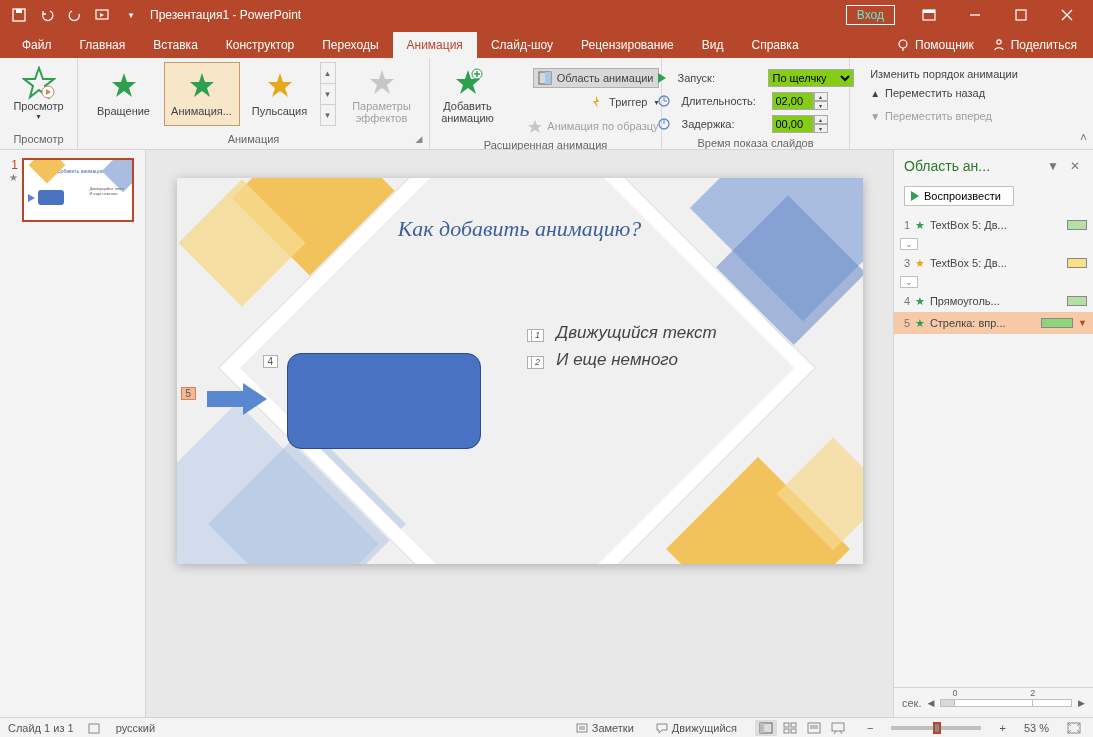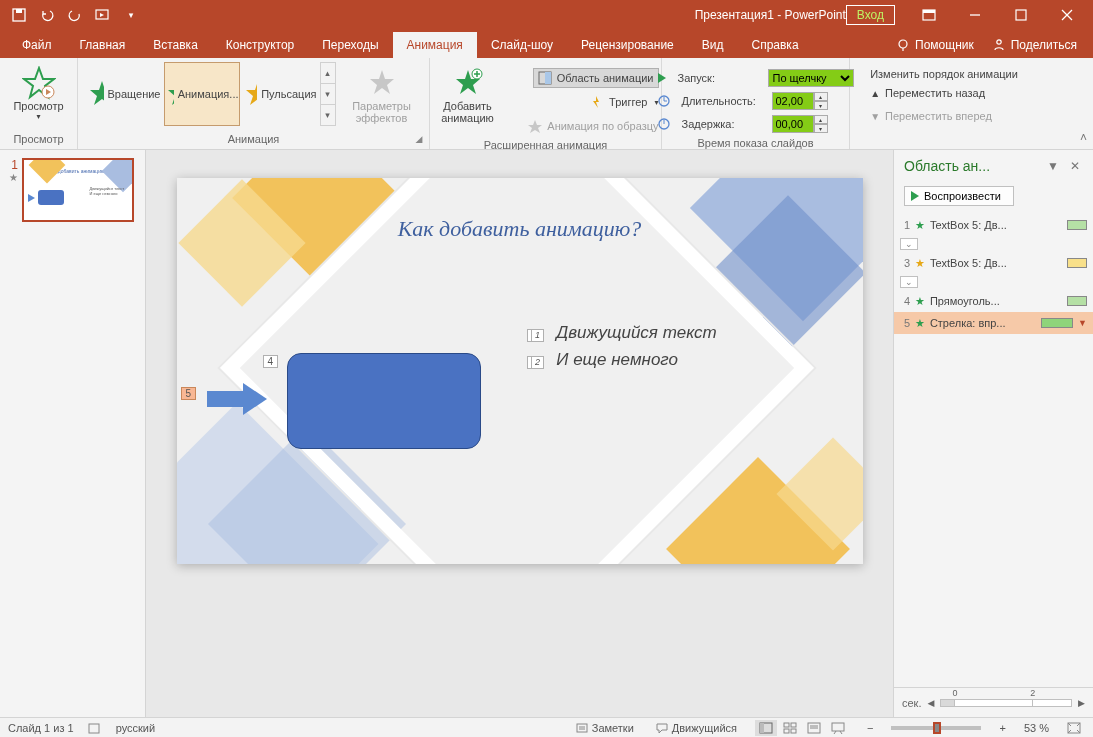--- a/index.html
+++ b/index.html
@@ -3,42 +3,42 @@
 <meta charset="utf-8">
 <style>
 * { margin:0; padding:0; box-sizing:border-box; font-family:"Segoe UI",Arial,sans-serif; user-select:none; }
 body { width:1093px; height:737px; background:#fff; overflow:hidden; position:relative; }
 
 
 .titlebar { height:30px; background:#b7472a; display:flex; align-items:center; color:#fff; font-size:12px; }
 .qa { display:flex; align-items:center; gap:2px; padding:0 6px; }
 .qa .q { width:26px; height:26px; display:flex; align-items:center; justify-content:center; cursor:pointer; }
 .qa .q svg { stroke:#fff; fill:none; }
-.title-center { flex:1; text-align:right; }
+.title-center { flex:1; text-align:left; }
 .title-right { display:flex; align-items:center; gap:2px; padding-right:4px; }
-.login-btn { border:1px solid #fff; padding:2px 10px; font-size:12px; color:#bef264; background:transparent; cursor:pointer; margin-right:10px; }
+.login-btn { border:1px solid #fff; padding:2px 10px; font-size:12px; color:#5eead4; background:transparent; cursor:pointer; margin-right:10px; }
 .win-btn { width:44px; height:30px; display:flex; align-items:center; justify-content:center; cursor:pointer; }
 .win-btn svg { stroke:#fff; fill:none; }
 
 
 .ribbon-tabs { height:28px; background:#b7472a; display:flex; align-items:flex-end; padding-left:8px; color:#fff; font-size:12px; }
 .ribbon-tab { padding:6px 14px; cursor:pointer; }
 .ribbon-tab.active { background:#f3f3f3; color:#b7472a; }
 .ribbon-right { margin-left:auto; display:flex; align-items:center; gap:18px; padding-right:16px; padding-bottom:6px; }
 .ribbon-right .rr { display:flex; align-items:center; gap:5px; cursor:pointer; }
 
 
 .ribbon { height:92px; background:#f3f3f3; border-bottom:1px solid #d4d4d4; display:flex; position:relative; }
 .group { border-right:1px solid #d9d9d9; display:flex; flex-direction:column; align-items:center; padding:4px 6px 0; position:relative; }
 .group-label { font-size:11px; color:#666; margin-top:auto; padding:3px 0 4px; }
 .big-btn { width:60px; display:flex; flex-direction:column; align-items:center; font-size:11px; color:#444; cursor:pointer; padding-top:4px; }
 .big-btn .ico { height:34px; display:flex; align-items:center; justify-content:center; }
 .big-btn.disabled { color:#a0a0a0; }
 .gallery { display:flex; gap:2px; }
-.gal-item { width:76px; height:64px; border:1px solid transparent; display:flex; flex-direction:row; align-items:center; justify-content:center; font-size:11px; color:#444; cursor:pointer; gap:4px; }
+.gal-item { width:76px; height:64px; border:1px solid transparent; display:flex; flex-direction:column; align-items:center; justify-content:center; font-size:11px; color:#444; cursor:pointer; gap:4px; }
 .gal-item.sel { border:1px solid #c59b6d; background:#f7e6c8; }
 .gal-scroll { width:16px; height:64px; display:flex; flex-direction:column; border:1px solid #d0d0d0; margin-left:2px; }
 .gal-scroll div { flex:1; display:flex; align-items:center; justify-content:center; font-size:9px; color:#666; border-bottom:1px solid #d0d0d0; cursor:pointer; }
 .gal-scroll div:last-child { border-bottom:none; }
 .group .row { display:flex; }
 .ext { display:flex; flex-direction:column; gap:4px; padding-top:6px; font-size:11px; color:#444;align-items:flex-end; }
 .ext .e { display:flex; align-items:center; gap:5px; cursor:pointer; height:20px; }
 .ext .e.disabled { color:#a0a0a0; }
 .timing { padding-top:6px; font-size:11px; color:#444; display:flex; flex-direction:column; gap:3px; }
 .timing .trow { display:flex; align-items:center; gap:12px; height:20px; }

